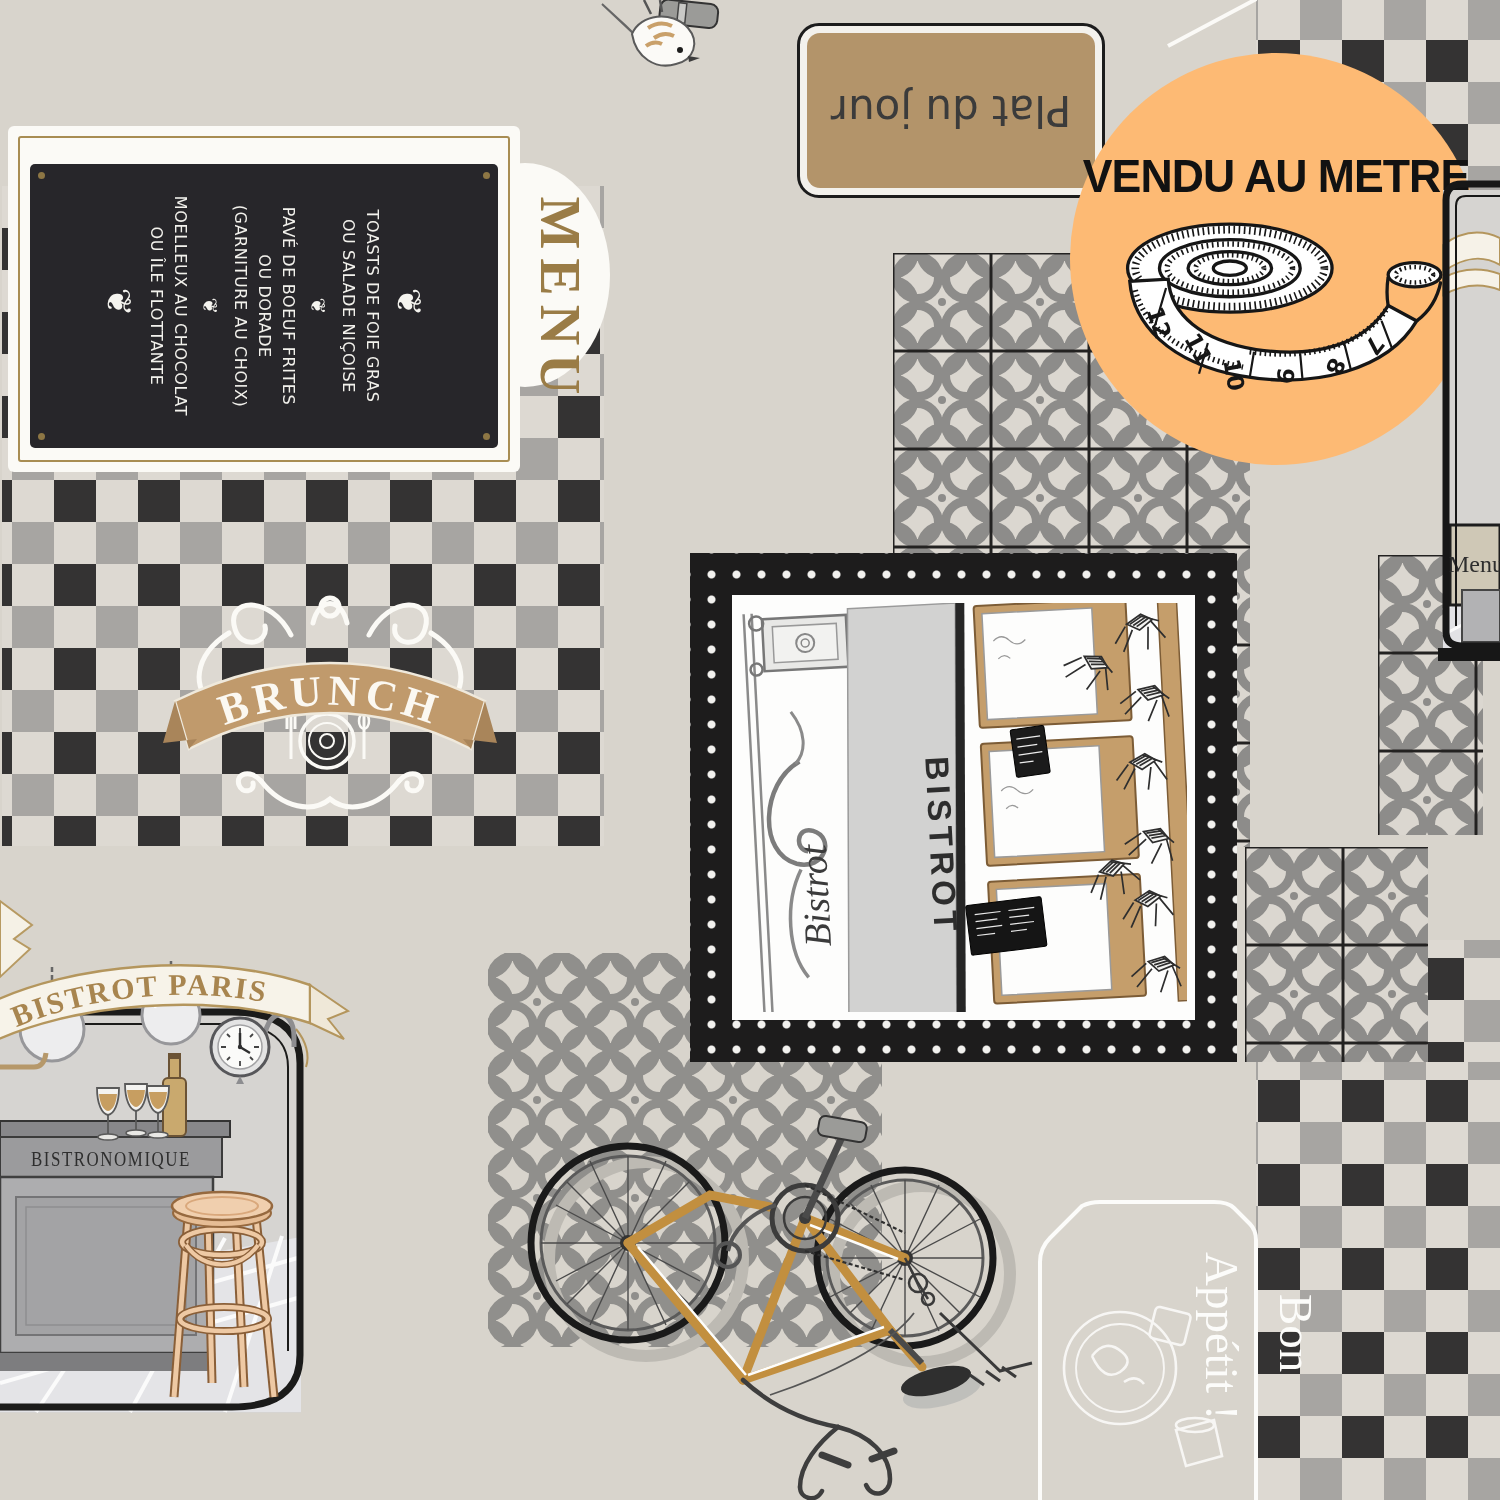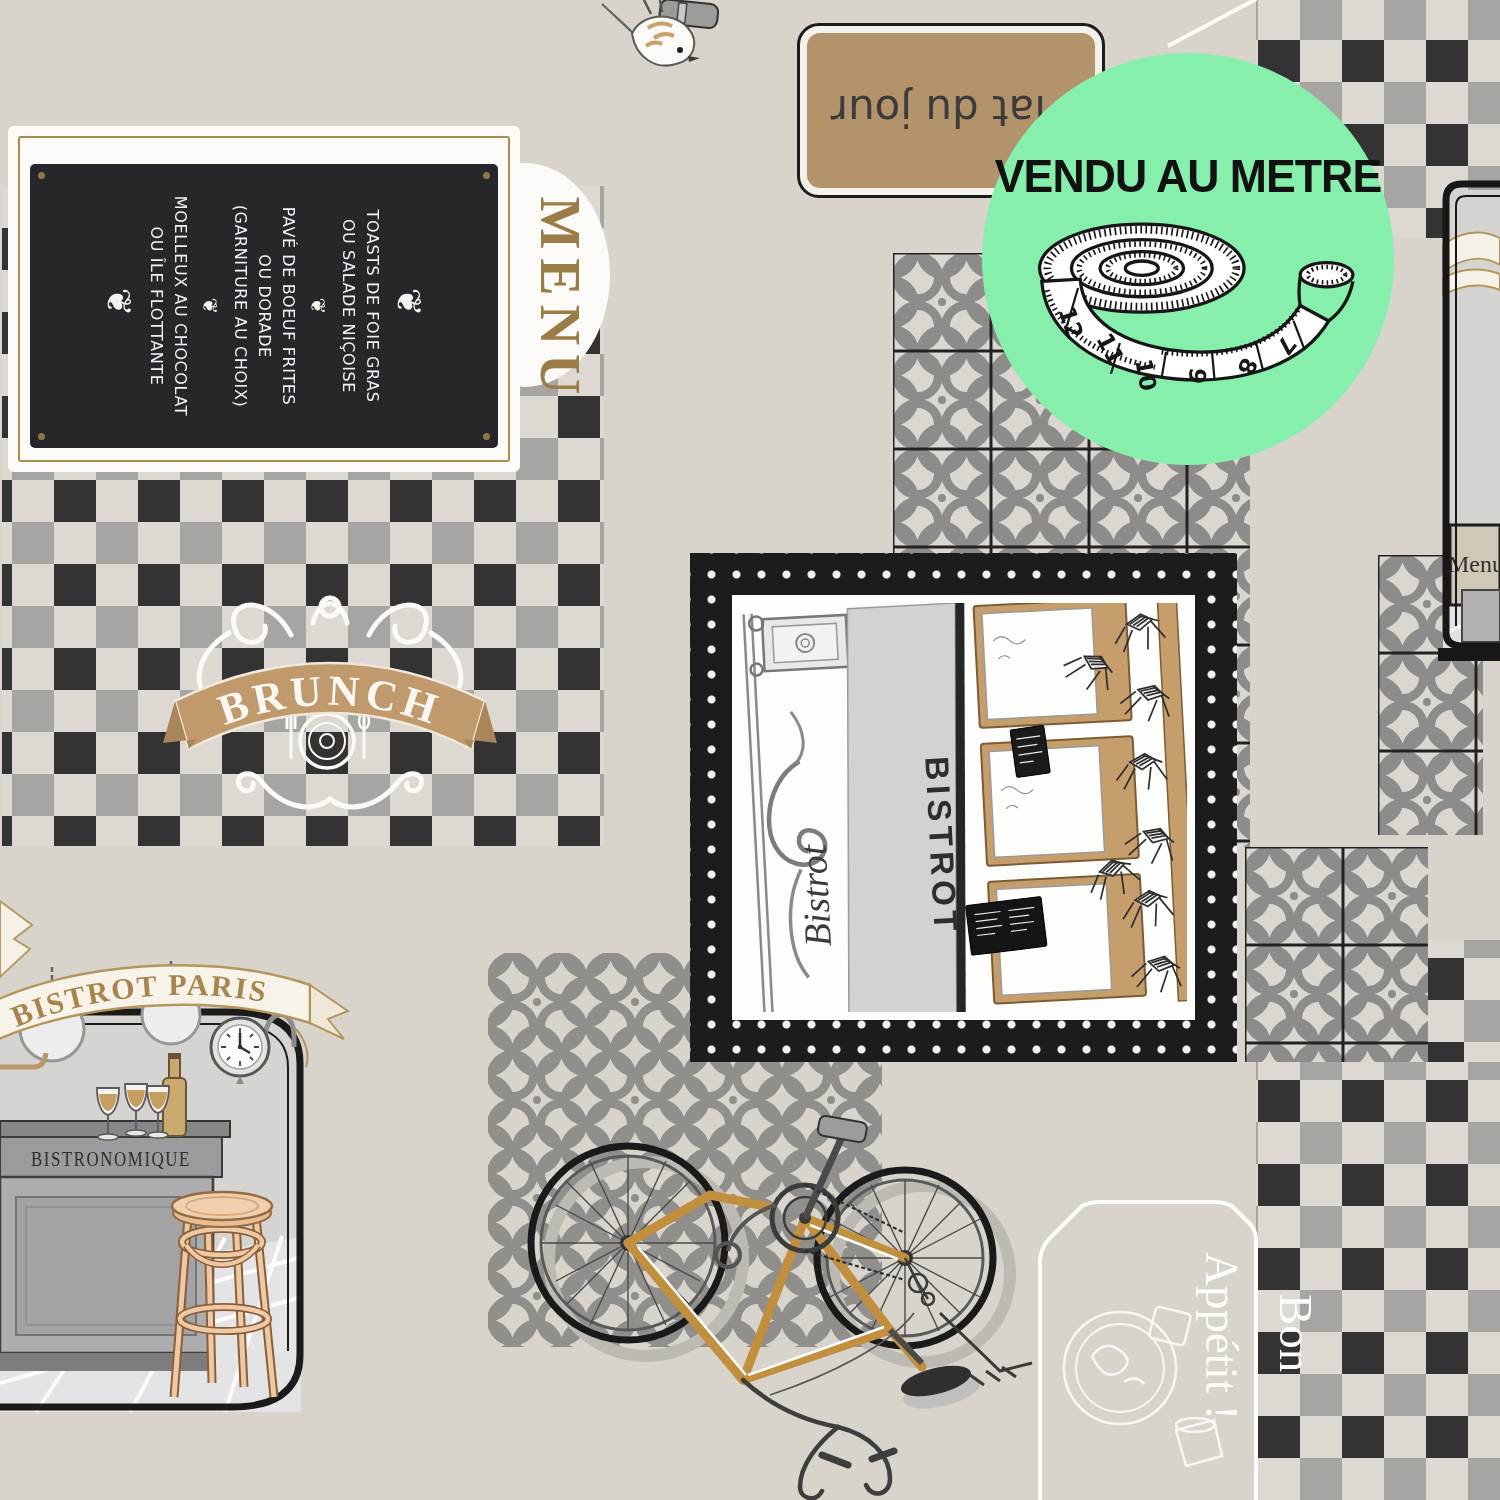--- a/index.html
+++ b/index.html
@@ -24,21 +24,21 @@
               display:flex;align-items:center;justify-content:center;
               font-family:"Liberation Serif",serif;font-weight:bold;font-size:56px;
               letter-spacing:9px;color:#9a7c46;}
   
   .plat{left:797px;top:23px;width:308px;height:175px;transform:rotate(180deg);
         background:#f3f1ec;border:3.5px solid #1c1c1c;border-radius:22px;padding:7px;box-sizing:border-box;}
   .plat-in{width:100%;height:100%;background:#b3946a;border-radius:13px;
            display:flex;align-items:center;justify-content:center;
            font-family:"DejaVu Sans",sans-serif;font-size:42px;color:#3b3b3b;}
   
-  .vendu{left:982px;top:53px;width:412px;height:412px;border-radius:50%;background:#86efac;}
+  .vendu{left:1070px;top:53px;width:412px;height:412px;border-radius:50%;background:#fdba74;}
   .vendu-t{position:absolute;left:0;right:0;top:96px;text-align:center;
            font-family:"Liberation Sans",sans-serif;font-weight:800;font-size:46px;
            letter-spacing:-1px;color:#121212;transform:scaleX(.97);}
   
   .bframe{left:690px;top:553px;width:547px;height:509px;background:#1d1c1c;
           background-image:radial-gradient(circle,#f2f1ee 3.4px,rgba(0,0,0,0) 4.6px);
           background-size:25px 25px;background-position:9px 9px;}
   .binner{position:absolute;left:42px;top:42px;right:42px;bottom:42px;background:#fdfdfc;}
 </style>
 </head>

